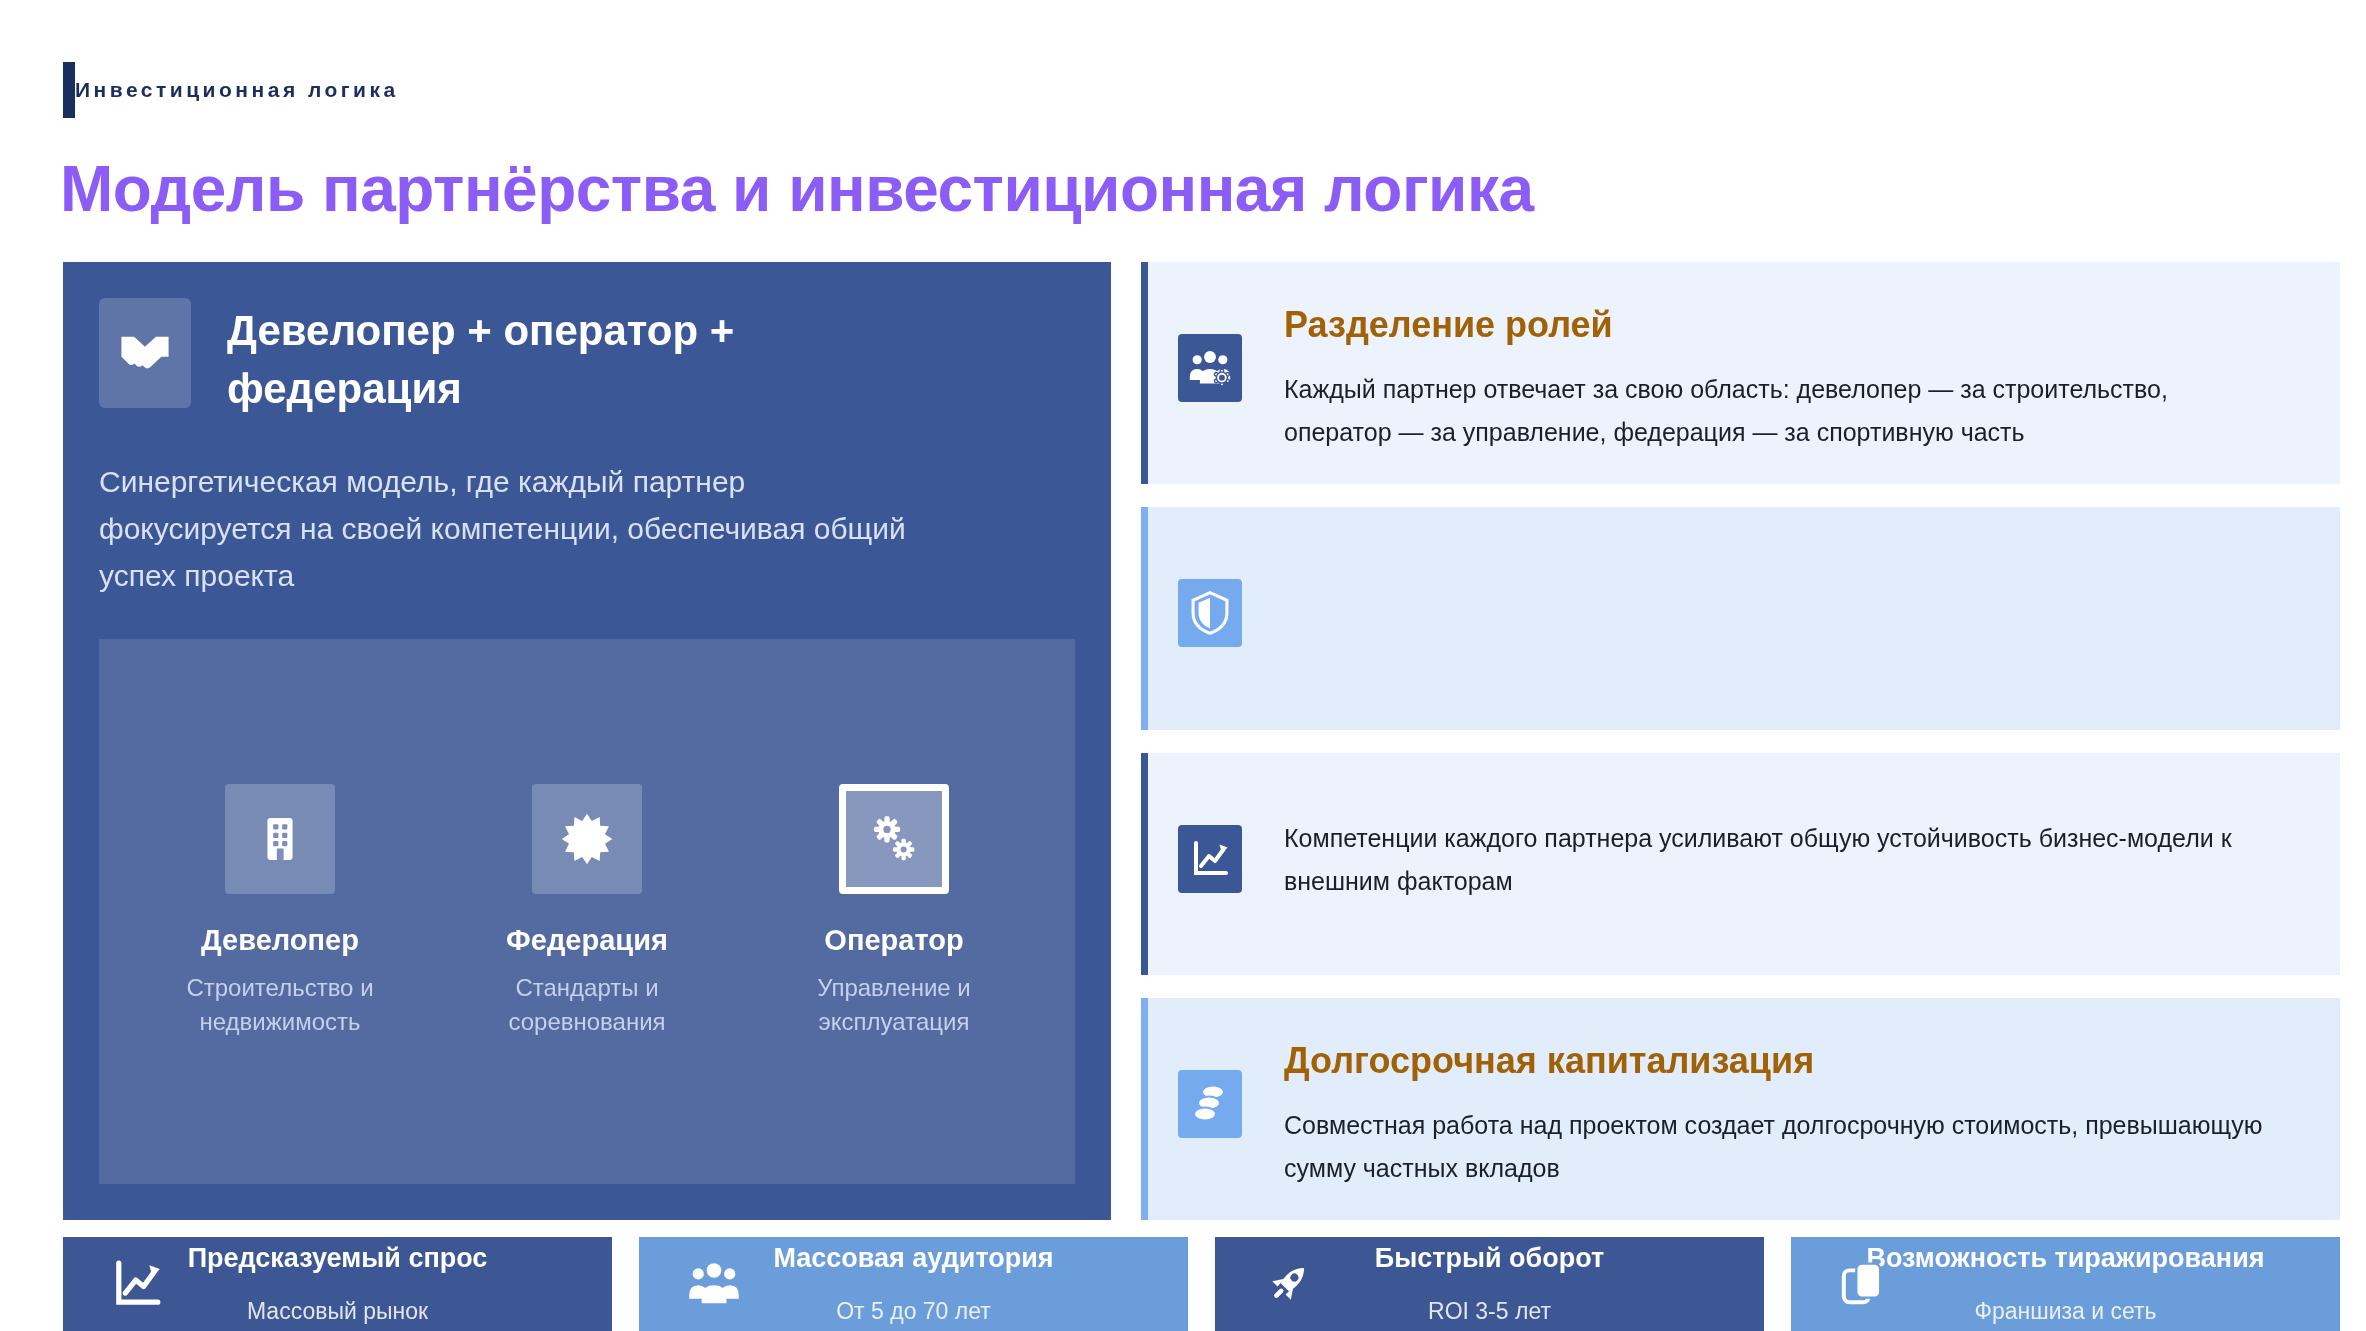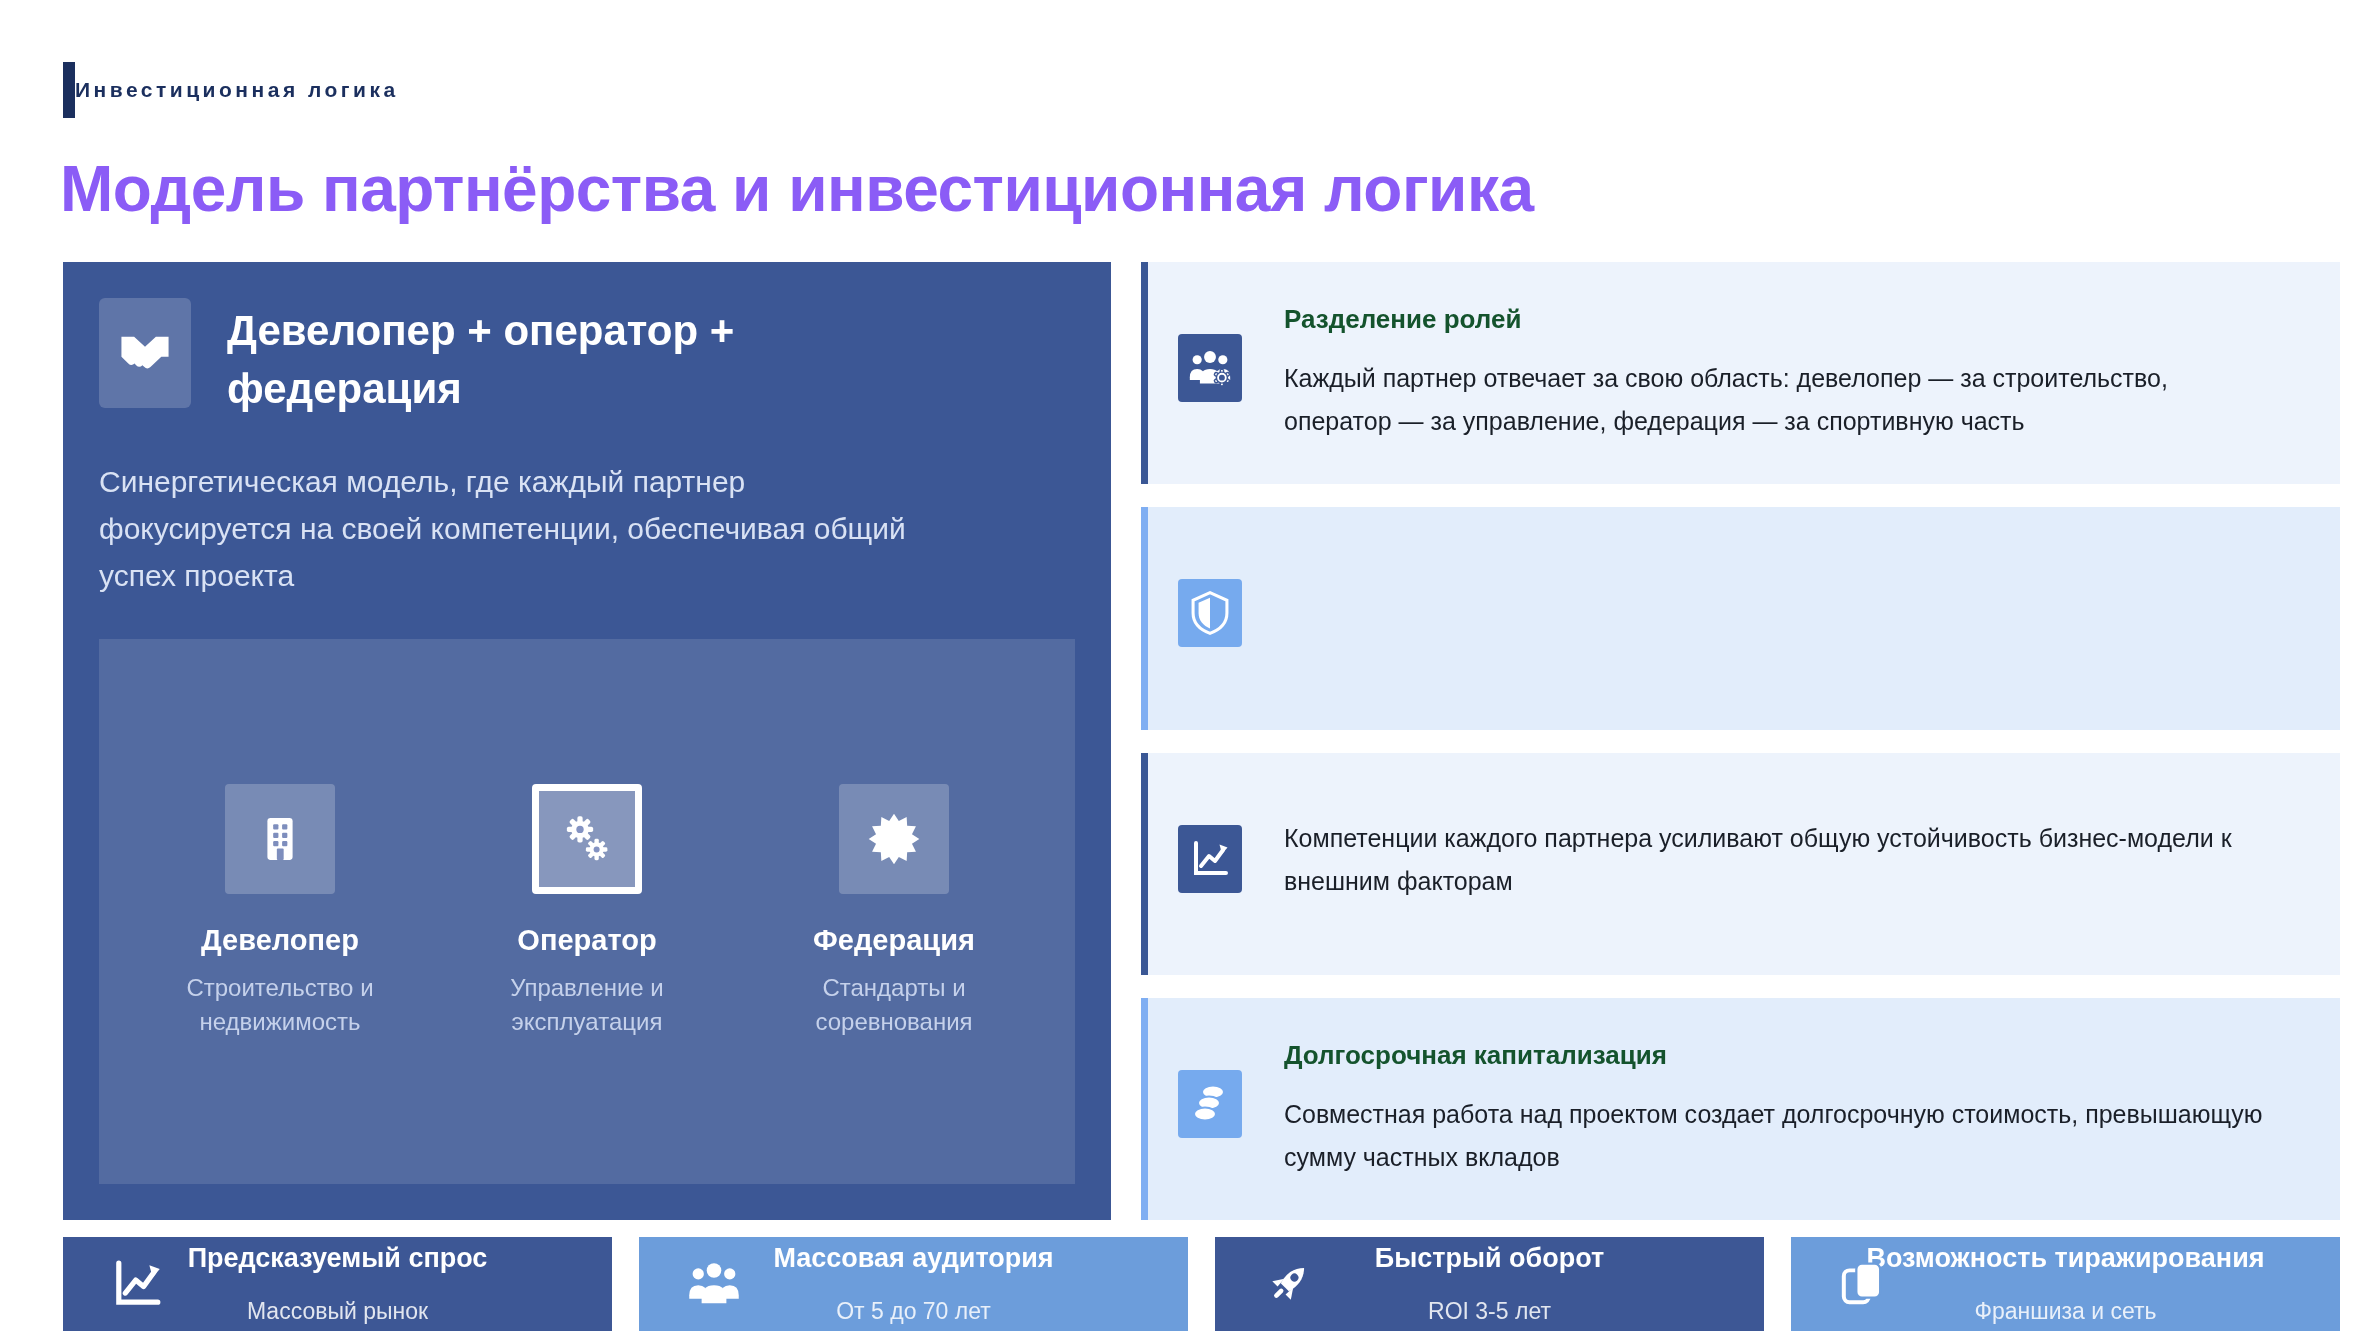--- a/index.html
+++ b/index.html
@@ -29,21 +29,21 @@
   .mini-sub{margin-top:14px;font-size:24px;line-height:34px;color:#C5D1EB}
   
   .right-col{flex:1;display:flex;flex-direction:column;gap:23px}
   .benefit{flex:1;display:flex;box-sizing:border-box;border-left:7px solid #3A5795}
   .benefit.v-dark{background:#EDF3FC;border-color:#3A5795}
   .benefit.v-light{background:#E2EDFB;border-color:#7FAEF2}
   .b-tile{flex:none;width:64px;height:68px;margin:72px 0 0 30px;border-radius:4px;display:flex;align-items:center;justify-content:center}
   .v-dark .b-tile{background:#3C5795}
   .v-light .b-tile{background:#76AAEE}
   .b-text{margin:42px 70px 0 42px;max-width:1080px}
-  .b-title{font-size:26px;font-weight:bold;color:#14532d}
+  .b-title{font-size:36px;font-weight:bold;color:#a16207}
   .b-body{margin-top:22px;font-size:25px;line-height:43px;color:#1A1F28}
   
   .stats{position:absolute;left:63px;top:1237px;width:2277px;height:94px;display:flex;gap:27px}
   .stat{flex:1;position:relative;display:flex;flex-direction:column;align-items:center;justify-content:center;color:#fff;overflow:hidden}
   .stat.s-dark{background:#3D5795}
   .stat.s-light{background:#6C9DDB}
   .stat-icon{position:absolute;left:48px;top:50%;transform:translateY(-50%);line-height:0}
   .stat-title{font-size:27px;font-weight:bold}
   .stat-sub{margin-top:24px;font-size:23px;color:rgba(255,255,255,.85)}
   svg{display:block}
@@ -81,20 +81,30 @@
             <rect x="22" y="8" width="5" height="5" rx="1" fill="#7E8EBD"></rect>
             <rect x="13.5" y="16" width="5" height="5" rx="1" fill="#7E8EBD"></rect>
             <rect x="22" y="16" width="5" height="5" rx="1" fill="#7E8EBD"></rect>
             <rect x="13.5" y="24" width="5" height="5" rx="1" fill="#7E8EBD"></rect>
             <rect x="22" y="24" width="5" height="5" rx="1" fill="#7E8EBD"></rect>
             <rect x="17" y="31" width="6.5" height="11" rx="1" fill="#7E8EBD"></rect>
           </svg>
         </div>
         <div class="mini-name">Девелопер</div>
         <div class="mini-sub">Строительство и недвижимость</div>
+      </div>
+
+      <div class="mini">
+        <div class="mini-tile">
+          <svg width="54" height="54" viewBox="0 0 64 64">
+            <polygon fill="#ffffff" points="62,32 53.3,37.7 58,47 47.6,47.6 47,58 37.7,53.3 32,62 26.3,53.3 17,58 16.4,47.6 6,47 10.7,37.7 2,32 10.7,26.3 6,17 16.4,16.4 17,6 26.3,10.7 32,2 37.7,10.7 47,6 47.6,16.4 58,17 53.3,26.3"></polygon>
+          </svg>
+        </div>
+        <div class="mini-name">Федерация</div>
+        <div class="mini-sub">Стандарты и соревнования</div>
       </div>
 
       <div class="mini highlight">
         <div class="mini-tile">
           <svg width="56" height="56" viewBox="0 0 64 64" fill="#ffffff">
             <g transform="translate(24,21)">
               <rect x="-3" y="-15" width="6" height="30" rx="2"></rect>
               <rect x="-3" y="-15" width="6" height="30" rx="2" transform="rotate(45)"></rect>
               <rect x="-3" y="-15" width="6" height="30" rx="2" transform="rotate(90)"></rect>
               <rect x="-3" y="-15" width="6" height="30" rx="2" transform="rotate(135)"></rect>
@@ -108,30 +118,20 @@
               <rect x="-3" y="-15" width="6" height="30" rx="2" transform="rotate(135)"></rect>
               <circle r="10"></circle>
                 <circle r="4.2" fill="#8493C2"></circle>
             </g>
           </svg>
         </div>
         <div class="mini-name">Оператор</div>
         <div class="mini-sub">Управление и эксплуатация</div>
       </div>
 
-      <div class="mini">
-        <div class="mini-tile">
-          <svg width="54" height="54" viewBox="0 0 64 64">
-            <polygon fill="#ffffff" points="62,32 53.3,37.7 58,47 47.6,47.6 47,58 37.7,53.3 32,62 26.3,53.3 17,58 16.4,47.6 6,47 10.7,37.7 2,32 10.7,26.3 6,17 16.4,16.4 17,6 26.3,10.7 32,2 37.7,10.7 47,6 47.6,16.4 58,17 53.3,26.3"></polygon>
-          </svg>
-        </div>
-        <div class="mini-name">Федерация</div>
-        <div class="mini-sub">Стандарты и соревнования</div>
-      </div>
-
     </div>
   </div>
 
   <div class="right-col">
 
     <div class="benefit v-dark">
       <div class="b-tile">
         <svg width="44" height="38" viewBox="0 0 48 40" fill="#ffffff">
           <circle cx="10" cy="11" r="5"></circle>
           <circle cx="24" cy="8" r="6.5"></circle>

